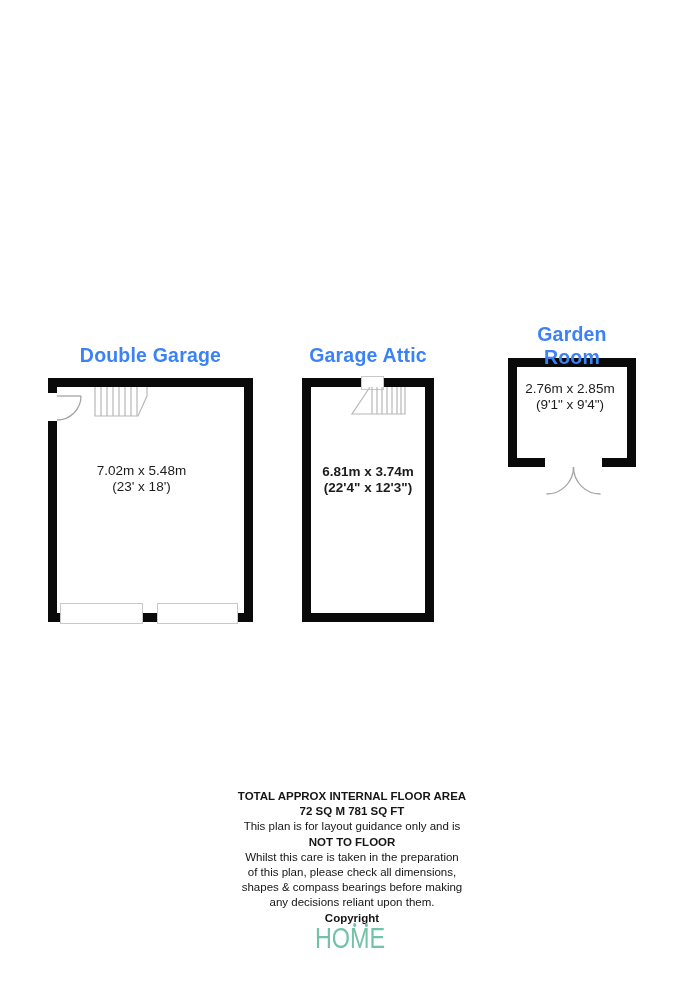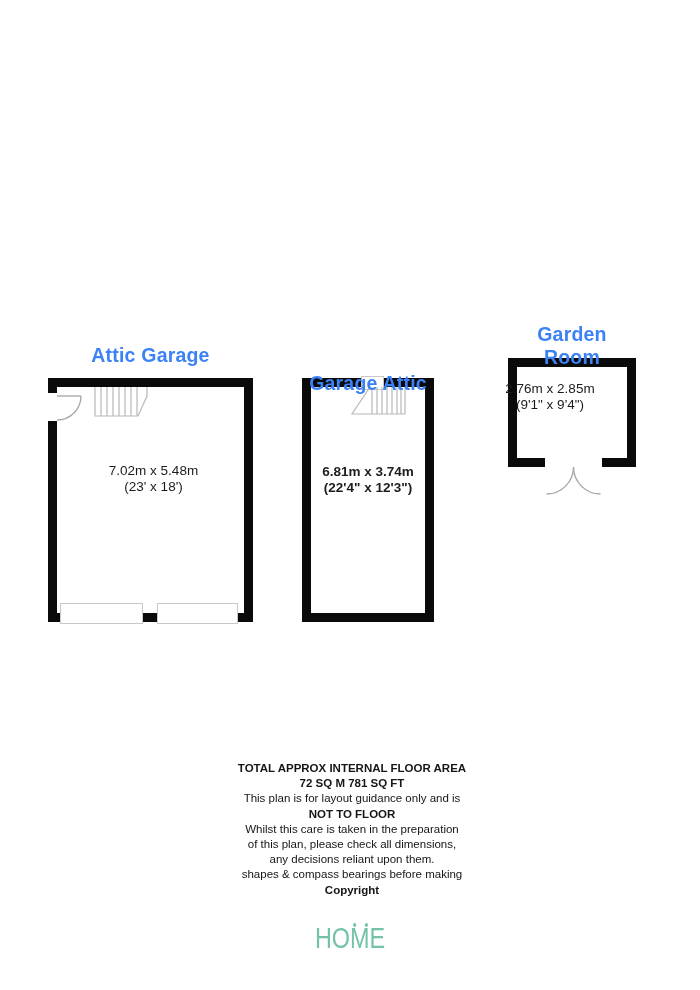--- a/index.html
+++ b/index.html
@@ -54,21 +54,21 @@
   
   .overlay{
     position:absolute;
     left:0;top:0;
     z-index:3;
     pointer-events:none;
   }
   
   .footer{
     position:absolute;
-    left:52px;top:761px;
+    left:52px;top:789px;
     width:600px;
     text-align:center;
     font-size:11.5px;
     line-height:15.2px;
     color:#151515;
     z-index:4;
   }
   .footer .b{font-weight:bold;}
   
   .logo{
@@ -91,52 +91,52 @@
     top:2px;
   }
   .logo .dot-l{left:4px;}
   .logo .dot-r{left:19px;}
 </style>
 </head>
 <body>
 
 <div class="page">
 
-  <div class="room-title" style="left:48px;top:344px;width:205px;">Attic Garage</div>
+  <div class="room-title" style="left:48px;top:344px;width:205px;">Double Garage</div>
 
   <div class="room" style="left:48px;top:378px;width:205px;height:244px;"></div>
 
   <div class="wall-gap" style="left:48px;top:393px;width:9px;height:28px;"></div>
 
   <div class="panel" style="left:60px;top:603px;width:83px;height:21px;"></div>
   <div class="panel" style="left:157px;top:603px;width:81px;height:21px;"></div>
 
-  <div class="dims" style="left:48px;top:463px;width:187px;padding-left:12px;">
+  <div class="dims" style="left:48px;top:463px;width:187px;">
     <div>7.02m x 5.48m</div>
     <div>(23' x 18')</div>
   </div>
 
-  <div class="room-title" style="left:302px;top:344px;width:132px;margin-top:28px;">Garage Attic</div>
+  <div class="room-title" style="left:302px;top:344px;width:132px;">Garage Attic</div>
 
   <div class="room" style="left:302px;top:378px;width:132px;height:244px;"></div>
 
   <div class="panel" style="left:361px;top:376px;width:23px;height:14px;"></div>
 
   <div class="dims" style="left:302px;top:464px;width:132px;font-weight:bold;">
     <div>6.81m x 3.74m</div>
     <div>(22'4" x 12'3")</div>
   </div>
 
   <div class="room-title" style="left:508px;top:323px;width:128px;">Garden Room</div>
 
   <div class="room" style="left:508px;top:358px;width:128px;height:109px;"></div>
 
   <div class="wall-gap" style="left:545px;top:458px;width:57px;height:9px;"></div>
 
-  <div class="dims" style="left:488px;top:381px;width:124px;">
+  <div class="dims" style="left:508px;top:381px;width:124px;">
     <div>2.76m x 2.85m</div>
     <div>(9'1" x 9'4")</div>
   </div>
 
   <svg class="overlay" width="700" height="990" viewBox="0 0 700 990">
 
     <g stroke="#b8b8b8" stroke-width="1.2" fill="none">
       <path d="M95 387 L95 416 L138 416 L147 396 L147 387"></path>
       <path d="M101 387 V416 M107 387 V416 M113 387 V416 M119 387 V416 M125 387 V416 M131 387 V416 M137 387 V416"></path>
     </g>
@@ -157,22 +157,22 @@
     </g>
   </svg>
 
   <div class="footer">
     <div class="b">TOTAL APPROX INTERNAL FLOOR AREA</div>
     <div class="b">72 SQ M 781 SQ FT</div>
     <div>This plan is for layout guidance only and is</div>
     <div class="b">NOT TO FLOOR</div>
     <div>Whilst this care is taken in the preparation</div>
     <div>of this plan, please check all dimensions,</div>
+    <div>shapes &amp; compass bearings before making</div>
     <div>any decisions reliant upon them.</div>
-    <div>shapes &amp; compass bearings before making</div>
     <div class="b">Copyright</div>
   </div>
 
   <div class="logo" id="logo" style="color: rgb(116, 194, 168);">
     <span>HO</span><span class="m-wrap"><span>M</span><span class="dot dot-l" style="background: rgb(116, 194, 168);"></span><span class="dot dot-r" style="background: rgb(116, 194, 168);"></span></span><span>E</span>
   </div>
 
 </div>
 
 </body></html>

